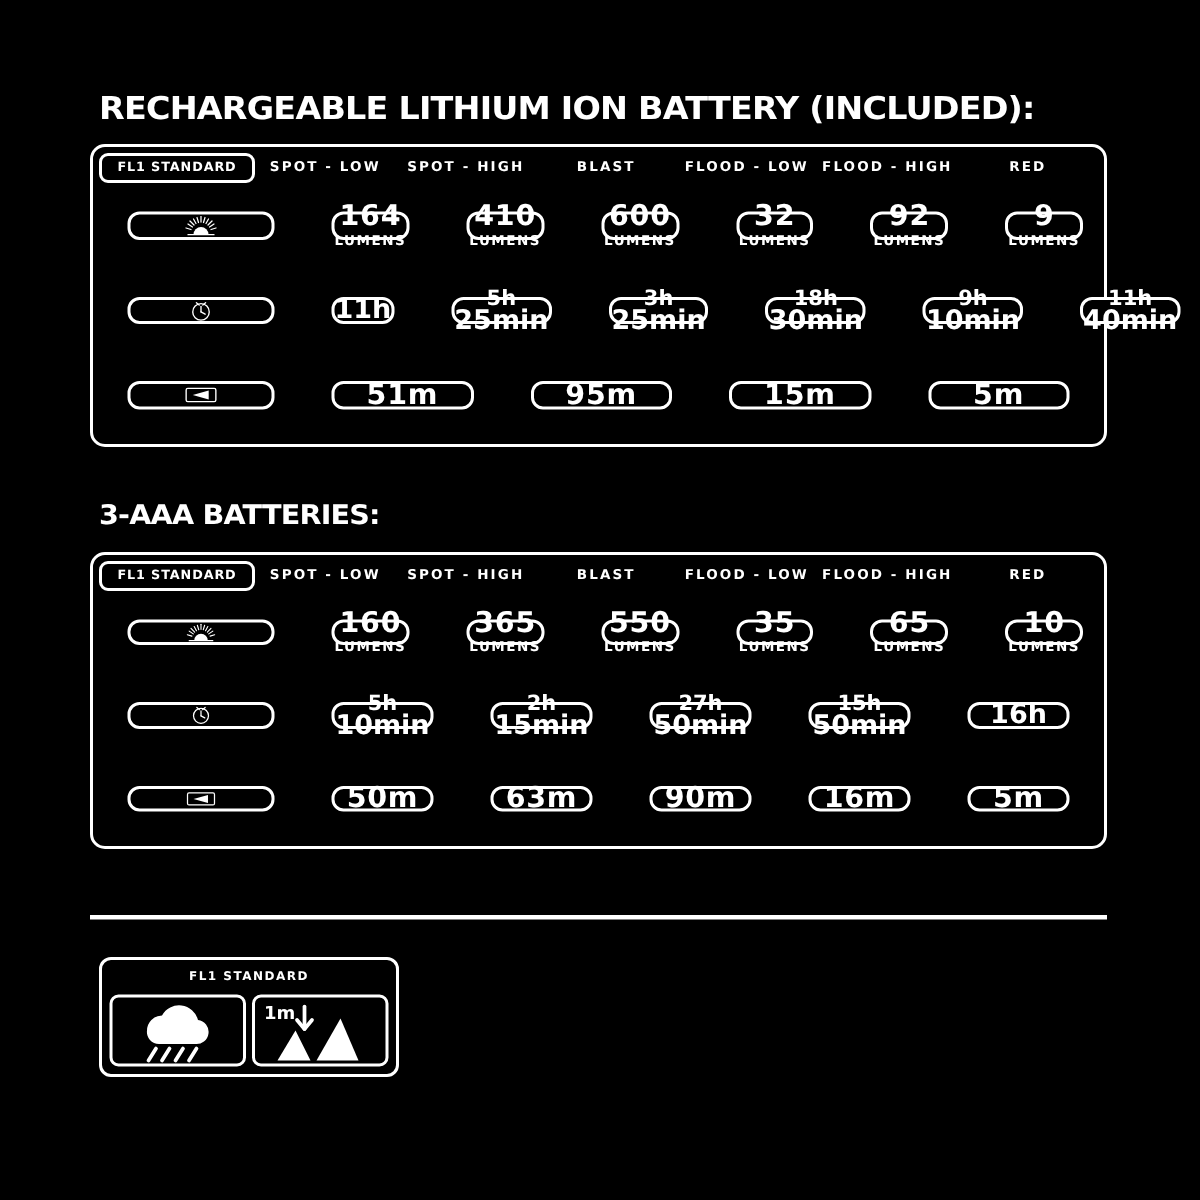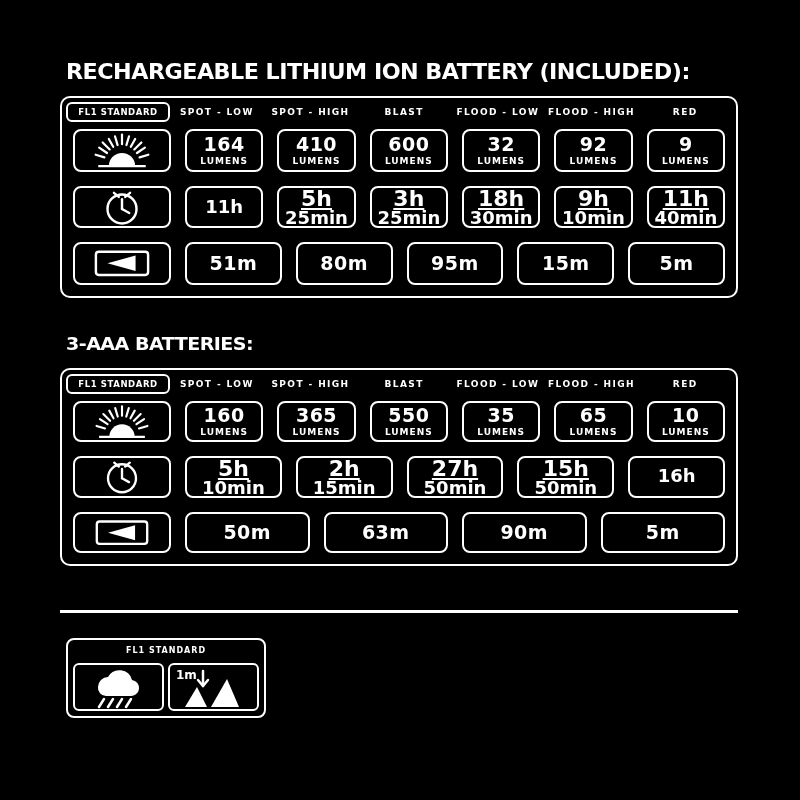--- a/index.html
+++ b/index.html
@@ -100,21 +100,21 @@
     letter-spacing: 0.6px;
   }
   .hcell.col {
     flex: 1 1 0;
     letter-spacing: 1.4px;
     font-size: 9px;
   }
 
   .cell {
     flex: 1 1 0;
-    margin: 7px;
+    margin: 19px;
     border: 2px solid #ffffff;
     border-radius: 8px;
     display: flex;
     flex-direction: column;
     align-items: center;
     justify-content: center;
     box-sizing: border-box;
     background: #000000;
     text-align: center;
     line-height: 1.0;
@@ -136,21 +136,21 @@
     letter-spacing: 1px;
     margin-top: 3px;
     color: #ffffff;
   }
   .twoline {
     display: flex;
     flex-direction: column;
     align-items: center;
     justify-content: center;
   }
-  .twoline .l1 { font-size: 22px; font-weight: bold; text-decoration: underline; }
+  .twoline .l1 { font-size: 14px; font-weight: bold; }
   .twoline .l2 { font-size: 18px; font-weight: bold; margin-top: -1px; }
 
   
   .icon-svg { display: block; }
 
   
   .divider {
     position: absolute;
     left: 60px;
     top: 610px;
@@ -326,23 +326,20 @@
       <div class="cell iconcell">
         <svg class="icon-svg" width="62" height="40" viewBox="0 0 62 40">
           <rect x="4" y="8" width="54" height="24" rx="3" stroke="#fff" stroke-width="2.5" fill="none"></rect>
           <path d="M45 12 L16 20 L45 28 Z" fill="#fff"></path>
         </svg>
       </div>
       <div class="cell">
         <div class="val">51m</div>
       </div>
       <div class="cell">
-        <div class="val">80m</div>
-      </div>
-      <div class="cell">
         <div class="val">95m</div>
       </div>
       <div class="cell">
         <div class="val">15m</div>
       </div>
       <div class="cell">
         <div class="val">5m</div>
       </div>
     </div>
   </div>
@@ -458,20 +455,23 @@
       <div class="cell">
         <div class="val">50m</div>
       </div>
       <div class="cell">
         <div class="val">63m</div>
       </div>
       <div class="cell">
         <div class="val">90m</div>
       </div>
       <div class="cell">
+        <div class="val">16m</div>
+      </div>
+      <div class="cell">
         <div class="val">5m</div>
       </div>
     </div>
   </div>
 
   <div class="divider"></div>
 
   <div id="rating-box">
     <div id="rating-header">FL1 STANDARD</div>
     <div id="rating-body">

